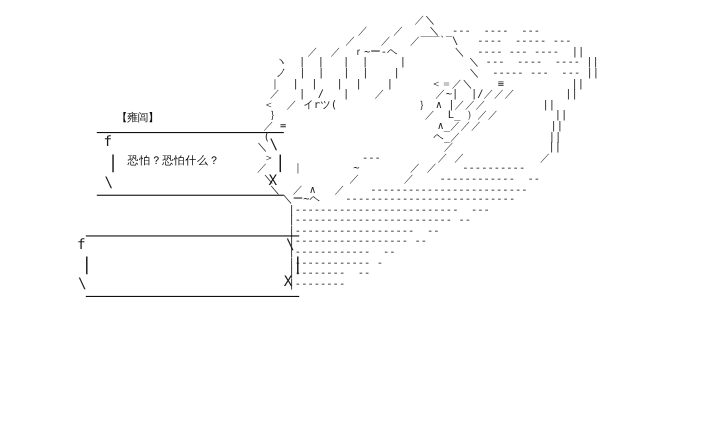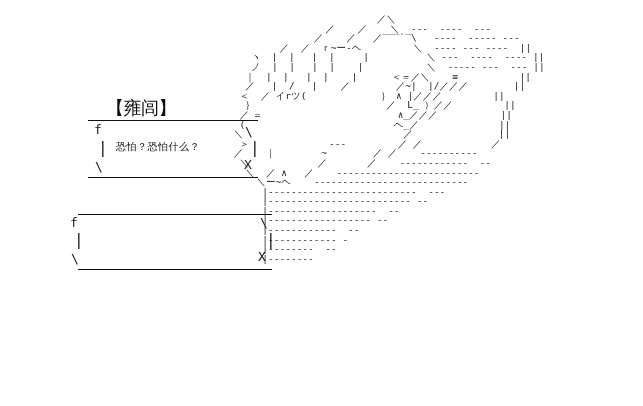--- a/index.html
+++ b/index.html
@@ -35,21 +35,21 @@
     color: #1c1c1c;
     -webkit-font-smoothing: none;
   }
 
   
   #nametag {
     position: absolute;
     left: 106px;
     top: 101px;
     font-family: "DejaVu Sans", sans-serif;
-    font-size: 18px;
+    font-size: 10px;
     line-height: 14px;
     color: #0e0e0e;
     letter-spacing: -0.5px;
     white-space: nowrap;
   }
 
   
   .bubble {
     position: absolute;
   }

